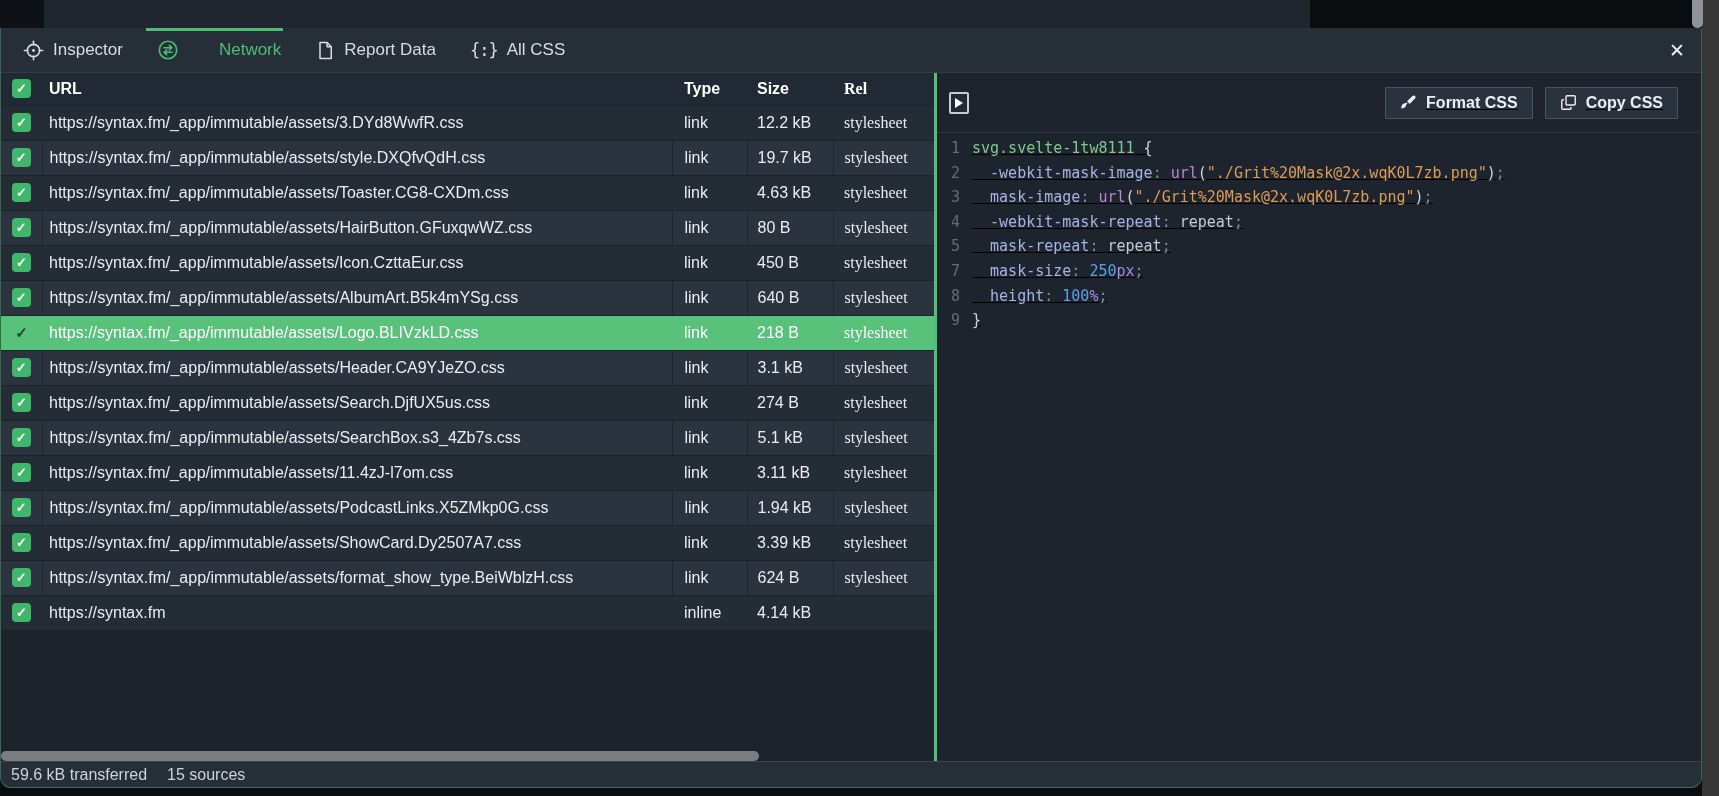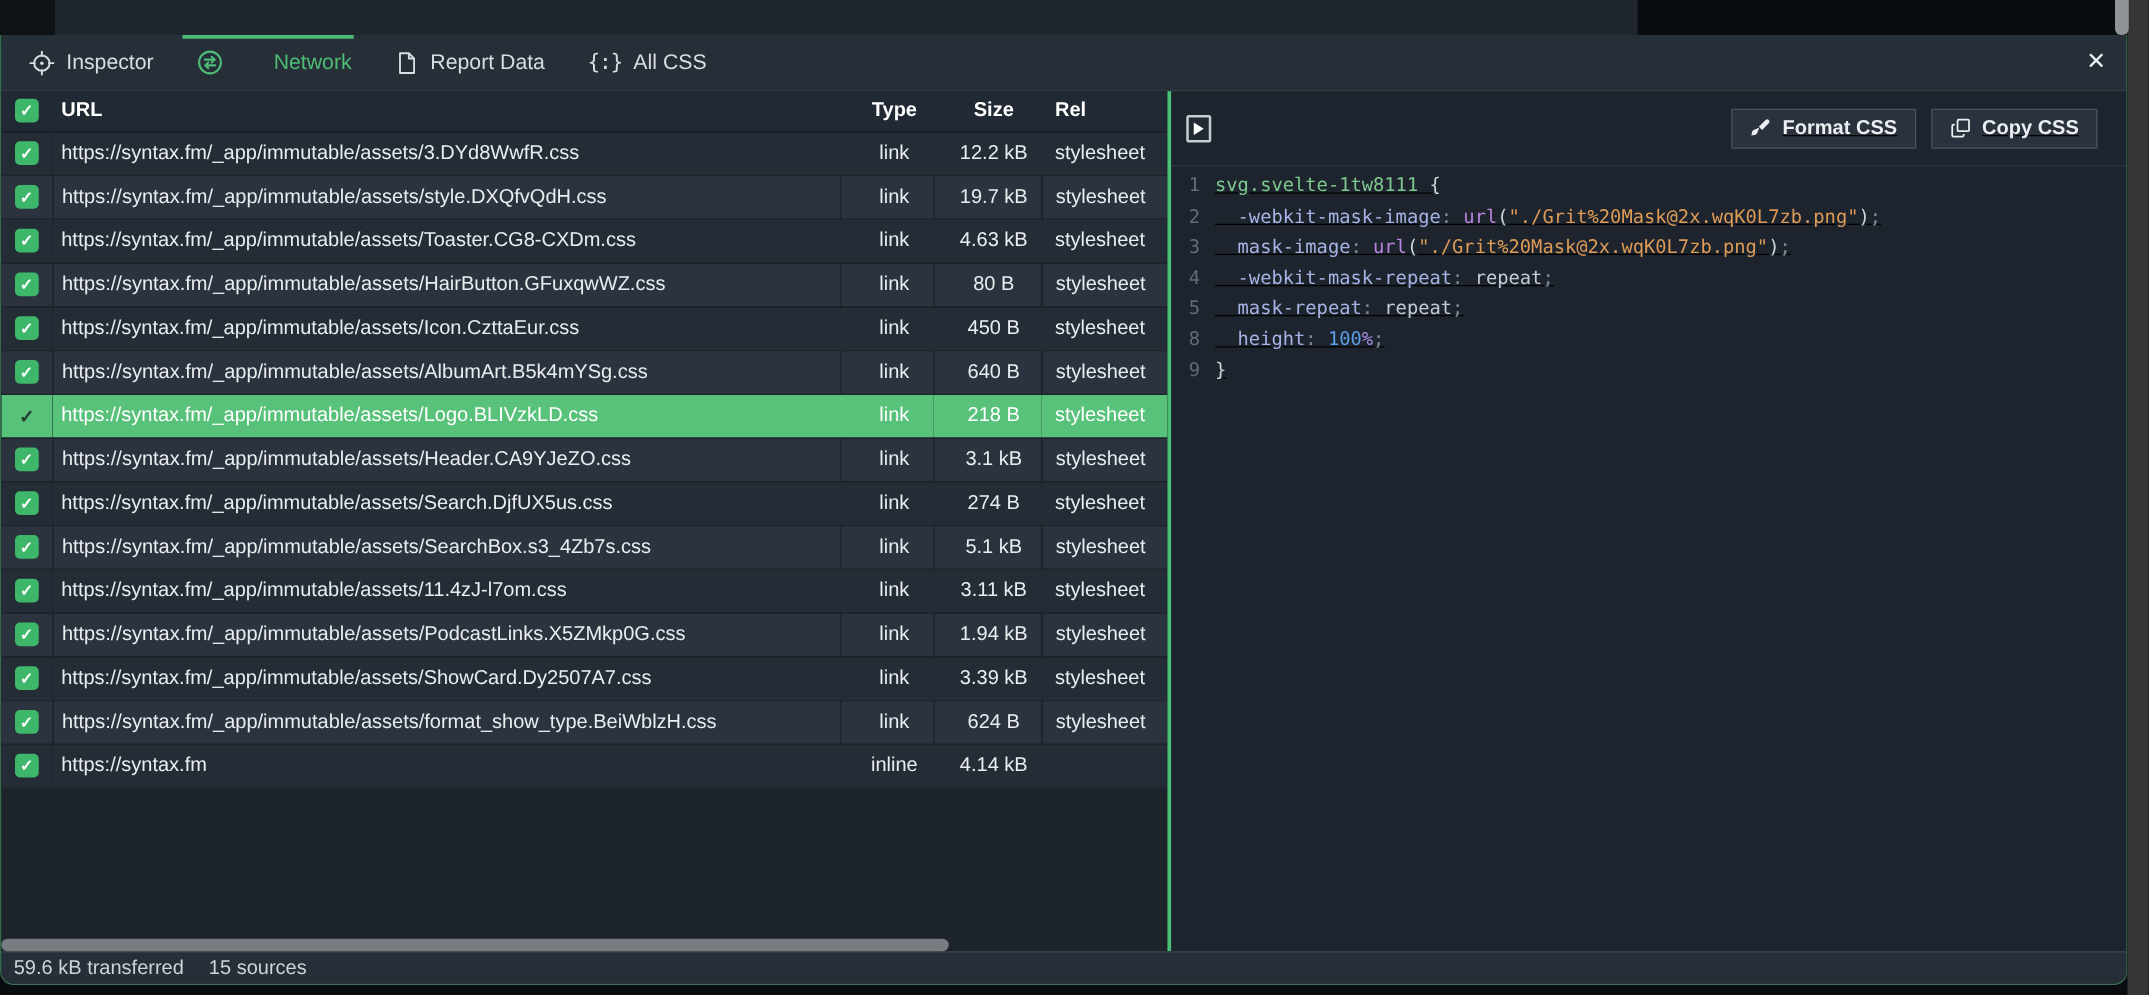--- a/index.html
+++ b/index.html
@@ -44,23 +44,23 @@
 
   
   table.net { border-collapse:collapse; width:933px; table-layout:fixed; font-size:16px; color:#e9edf0; }
   col.c-cb  { width:41px; }  col.c-url { width:630px; }
   col.c-type{ width:75px; }  col.c-size{ width:86px; }  col.c-rel { width:101px; }
   thead th { height:32px; background:#212934; color:#ffffff; font-weight:700; text-align:left;
              border-bottom:1px solid #1a212a; }
   tbody td { height:35px; white-space:nowrap; overflow:hidden; }
   th.cb-cell, td.cb-cell { text-align:center; }
   th.url-cell, td.url-cell { padding-left:7px; }
-  th.type-cell, td.type-cell { padding-left:12px;text-align:center; }
-  th.size-cell, td.size-cell { padding-left:10px;text-align:center; }
-  th.rel-cell,  td.rel-cell  { padding-left:11px; }
+  th.type-cell, td.type-cell { padding-left:12px; }
+  th.size-cell, td.size-cell { padding-left:10px; }
+  th.rel-cell,  td.rel-cell  { padding-left:11px;font-family:Liberation Serif, serif; }
   tbody tr:nth-child(odd)  { background:#242c36; }
   tbody tr:nth-child(even) { background:#2b333e; }
   tbody tr:nth-child(even) td { border-top:1px solid #1d242c; border-bottom:1px solid #1d242c; }
   tbody tr:nth-child(even) td + td { border-left:1px solid #1d242c; }
   tbody tr.selected, tbody tr.selected:nth-child(odd) { background:#58c17a; }
   tbody tr.selected td { color:#ffffff; border:none; }
   .checkbox { display:inline-flex; width:19px; height:19px; background:#3fb76b; border-radius:4px;
               color:#ffffff; font-size:13px; font-weight:700; align-items:center; justify-content:center;
               vertical-align:middle; }
   tr.selected .checkbox { background:transparent; color:#24402e; font-size:15px; }
@@ -318,20 +318,21 @@
               <span>Copy CSS</span>
             </div>
           </div>
         </div>
         <div class="code">
             <div class="code-line"><span class="ln">1</span><span class="lc"><span class="tok-sel">svg.svelte-1tw8111</span><span class="tok-plain"> {</span></span></div>
             <div class="code-line"><span class="ln">2</span><span class="lc"><span class="tok-plain">  </span><span class="tok-prop">-webkit-mask-image</span><span class="tok-punct">: </span><span class="tok-fn">url</span><span class="tok-plain">(</span><span class="tok-str">"./Grit%20Mask@2x.wqK0L7zb.png"</span><span class="tok-plain">)</span><span class="tok-punct">;</span></span></div>
             <div class="code-line"><span class="ln">3</span><span class="lc"><span class="tok-plain">  </span><span class="tok-prop">mask-image</span><span class="tok-punct">: </span><span class="tok-fn">url</span><span class="tok-plain">(</span><span class="tok-str">"./Grit%20Mask@2x.wqK0L7zb.png"</span><span class="tok-plain">)</span><span class="tok-punct">;</span></span></div>
             <div class="code-line"><span class="ln">4</span><span class="lc"><span class="tok-plain">  </span><span class="tok-prop">-webkit-mask-repeat</span><span class="tok-punct">: </span><span class="tok-val">repeat</span><span class="tok-punct">;</span></span></div>
             <div class="code-line"><span class="ln">5</span><span class="lc"><span class="tok-plain">  </span><span class="tok-prop">mask-repeat</span><span class="tok-punct">: </span><span class="tok-val">repeat</span><span class="tok-punct">;</span></span></div>
+            <div class="code-line"><span class="ln">7</span><span class="lc"><span class="tok-plain">  </span><span class="tok-prop">mask-size</span><span class="tok-punct">: </span><span class="tok-num">250</span><span class="tok-unit">px</span><span class="tok-punct">;</span></span></div>
             <div class="code-line"><span class="ln">8</span><span class="lc"><span class="tok-plain">  </span><span class="tok-prop">height</span><span class="tok-punct">: </span><span class="tok-num">100</span><span class="tok-unit">%</span><span class="tok-punct">;</span></span></div>
             <div class="code-line"><span class="ln">9</span><span class="lc"><span class="tok-plain">}</span></span></div>
           </div>
       </div>
     </div>
 
     <div class="statusbar">
       <span>59.6 kB transferred</span>
       <span>15 sources</span>
     </div>

